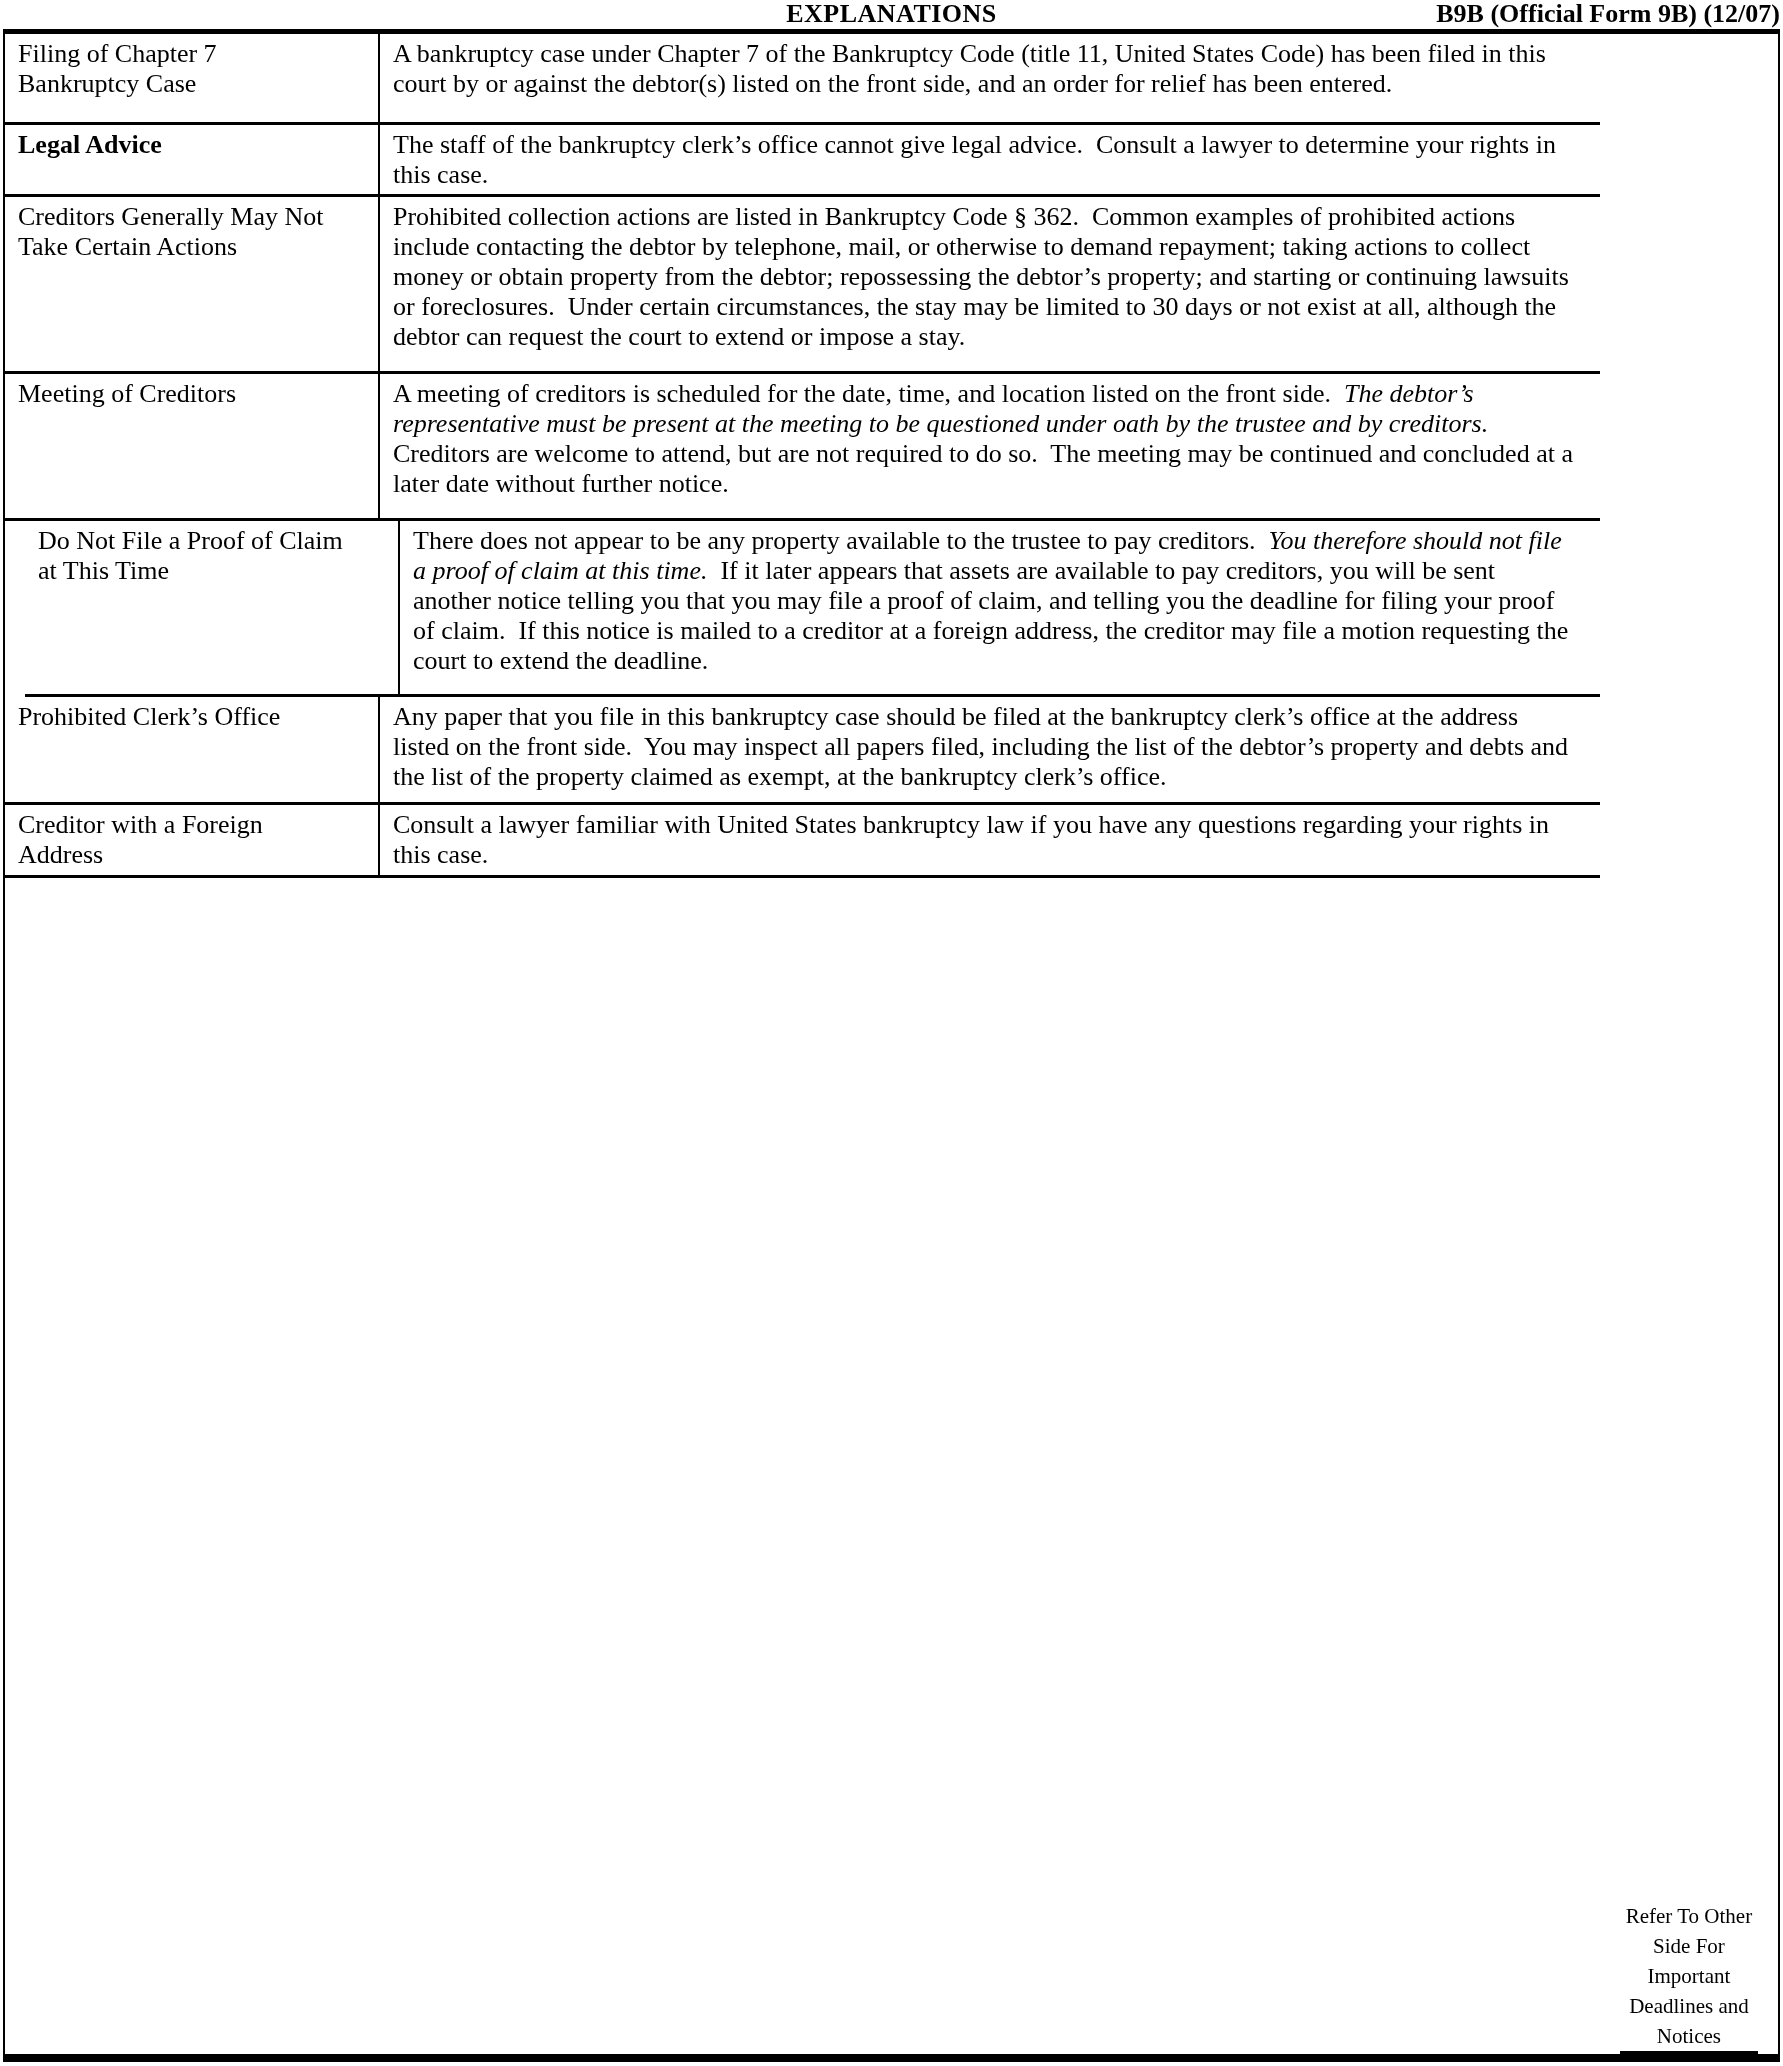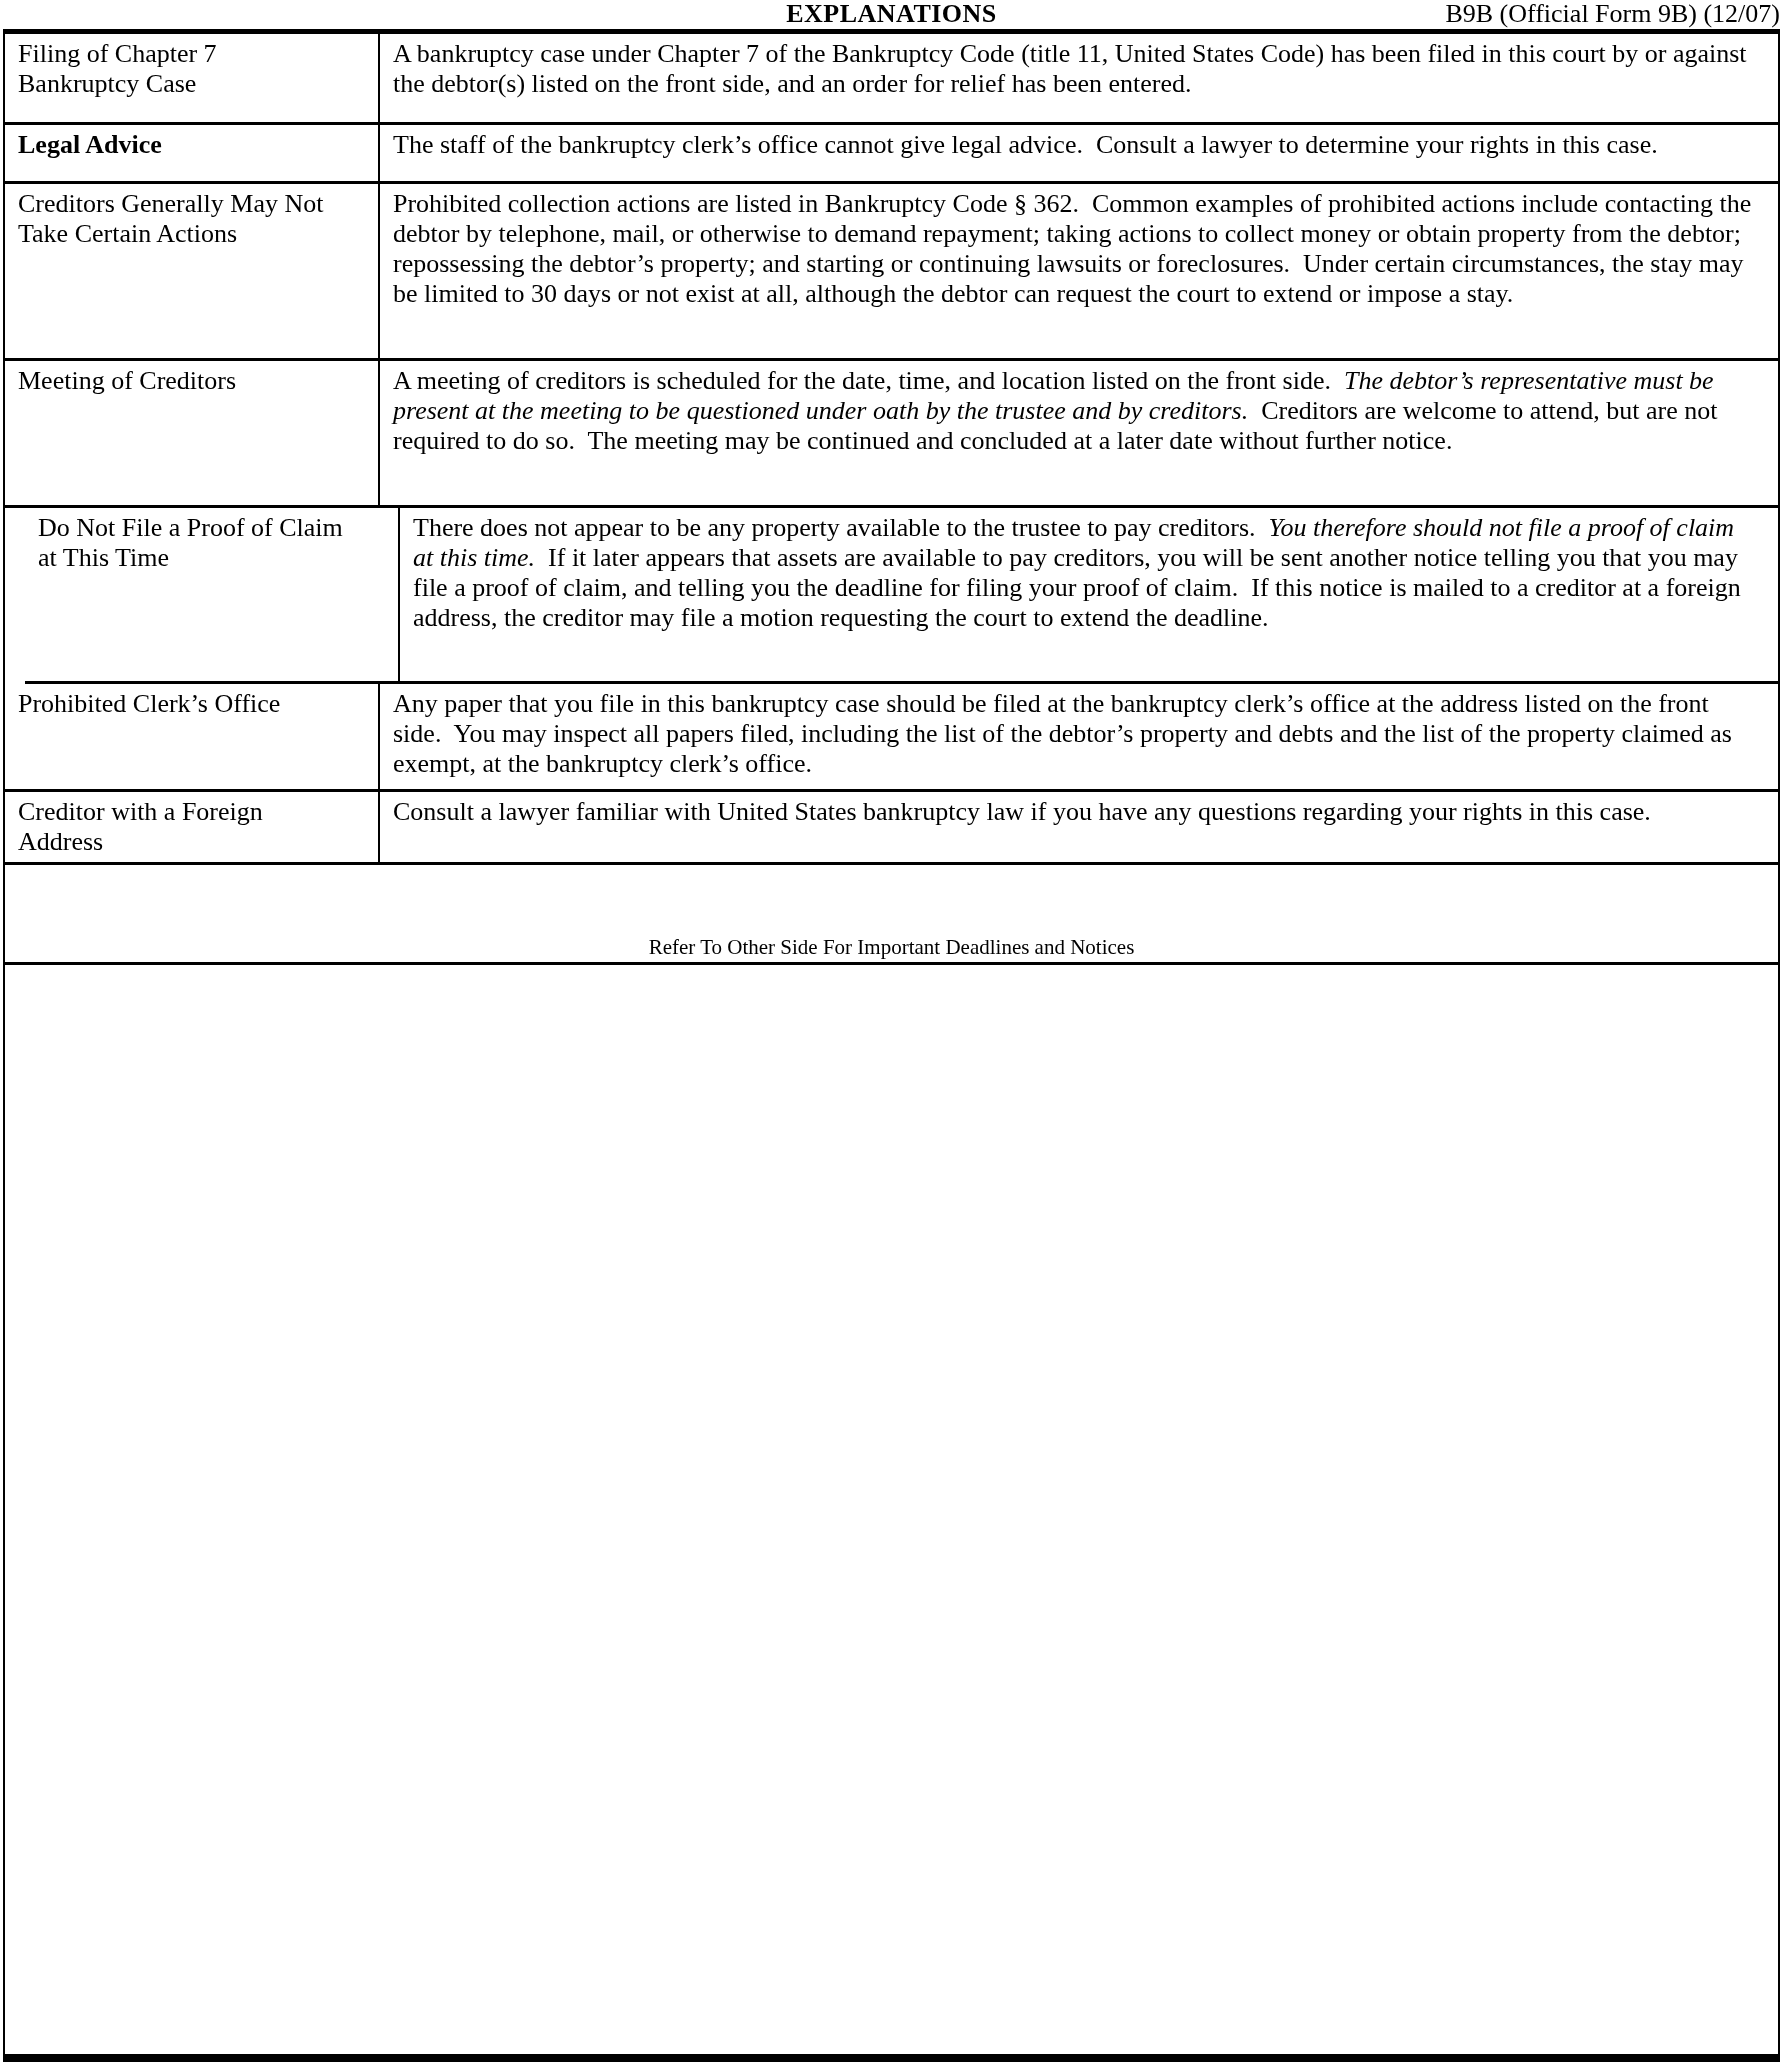--- a/index.html
+++ b/index.html
@@ -32,38 +32,39 @@
     text-align: center;
     font-weight: bold;
     font-size: 26px;
     line-height: 28px;
     letter-spacing: 0.5px;
   }
   .header-form-id {
     position: absolute;
     right: 3px;
     top: 0;
-    font-weight: normal;
+    font-weight: bold;
     font-size: 26px;
     line-height: 28px;
     white-space: nowrap;
   }
   
   .form-table {
     position: absolute;
     left: 3px;
     right: 3px;
     top: 29px;
     bottom: 4px;
     border: 2.5px solid #000;
     border-top-width: 5px;
     border-bottom-width: 8px;
     display: flex;
-    flex-direction: column;
+    flex-direction: row;
     box-sizing: border-box;
+    gap: 20px;
   }
   .t-row {
     display: flex;
     border-bottom: 3.5px solid #000;
     box-sizing: border-box;
   }
   .cell {
     box-sizing: border-box;
   }
   .cell-label {

